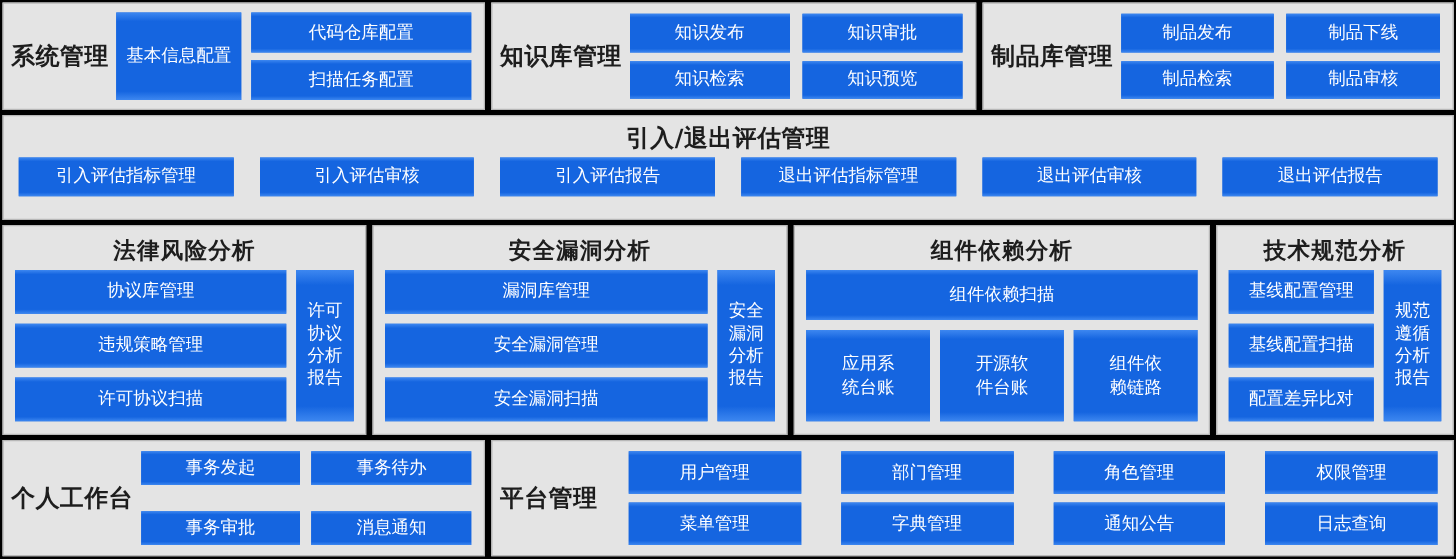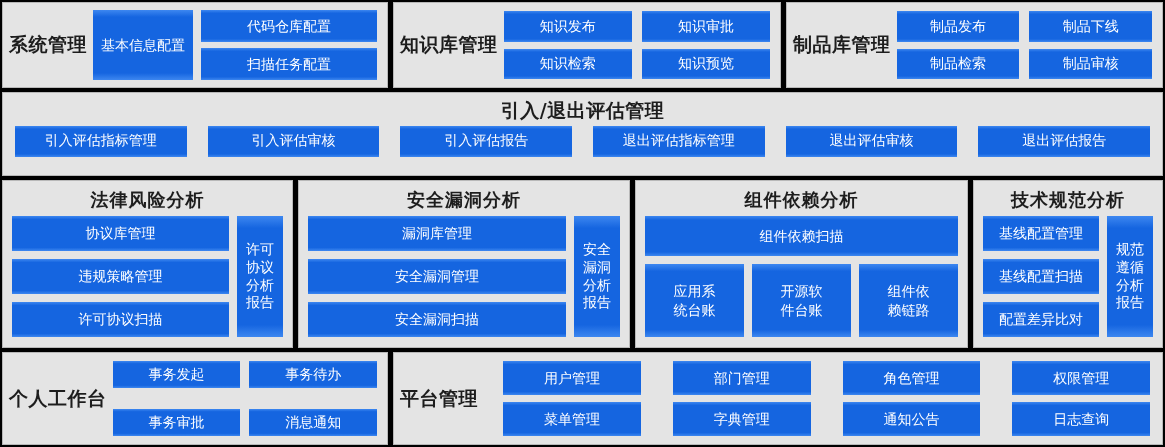--- a/index.html
+++ b/index.html
@@ -61,21 +61,21 @@
   .kb-body .line{display:flex;gap:10px;flex:1;}
   .kb-body .btn{flex:1;}
 
   
   .row2{height:84px;}
   .p-assess{width:100%;flex-direction:column;}
   .assess-title{
     text-align:center;font-size:19px;color:#1d1d1d;font-weight:600;
     padding:5px 0 2px;letter-spacing:.5px;
   }
-  .assess-btns{display:flex;gap:21px;padding:0 12px 18px;flex:1;font-family:Liberation Mono, monospace;}
+  .assess-btns{display:flex;gap:21px;padding:0 12px 18px;flex:1;}
   .assess-btns .btn{flex:1;font-size:14px;}
 
   
   .row3{height:168px;}
   .p-an{flex-direction:column;}
   .p-law{width:291px;}
   .p-vul{width:332px;}
   .p-dep{width:333px;}
   .p-spec{flex:1;}
   .an-title{

